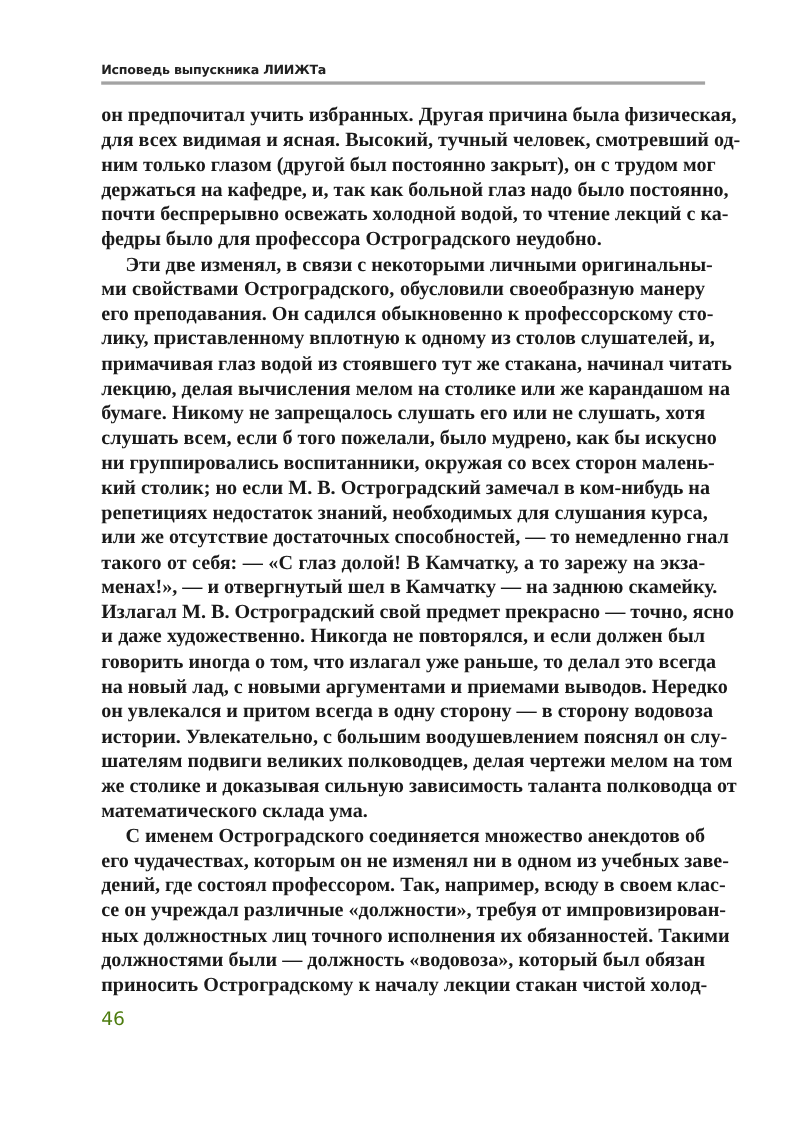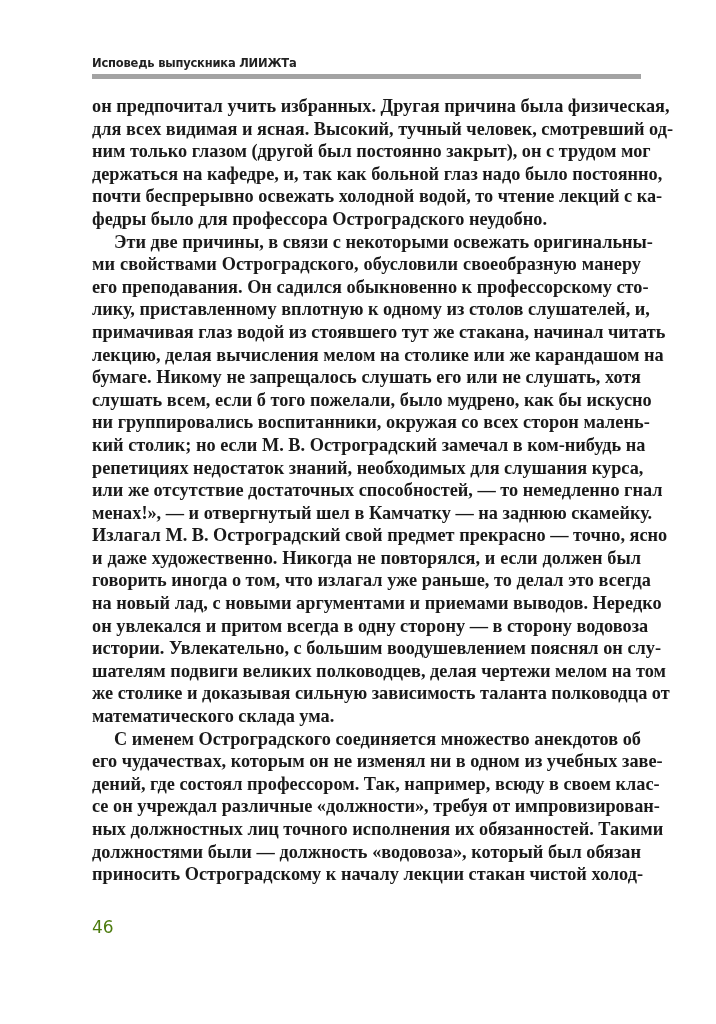--- a/index.html
+++ b/index.html
@@ -20,21 +20,21 @@
       top: 56px;
       width: 549px;
     }
     .running-head {
       font-family: "DejaVu Sans", sans-serif;
       font-weight: bold;
       font-size: 11.5px;
       letter-spacing: -0.2px;
       color: #222;
       padding-bottom: 4px;
-      border-bottom: 5px solid #a3a3a3;
+      border-bottom: 3px solid #a3a3a3;
       line-height: 14px;
     }
     .body-text {
       margin-top: 16px;
       font-family: "Liberation Serif", serif;
       font-size: 18.3px;
       line-height: 22.6px;
       color: #1a1a1a;
     }
     .line {
@@ -69,32 +69,33 @@
   <div class="body-text" id="body-text">
       <div>
         <span class="line">он предпочитал учить избранных. Другая причина была физическая,</span>
         <span class="line">для всех видимая и ясная. Высокий, тучный человек, смотревший од-</span>
         <span class="line">ним только глазом (другой был постоянно закрыт), он с трудом мог</span>
         <span class="line">держаться на кафедре, и, так как больной глаз надо было постоянно,</span>
         <span class="line">почти беспрерывно освежать холодной водой, то чтение лекций с ка-</span>
         <span class="line last">федры было для профессора Остроградского неудобно.</span>
       </div>
       <div>
-        <span class="line indent">Эти две причины, в связи с некоторыми освежать оригинальны-</span>
+        <span class="line indent">Эти две изменял, в связи с некоторыми личными оригинальны-</span>
         <span class="line">ми свойствами Остроградского, обусловили своеобразную манеру</span>
         <span class="line">его преподавания. Он садился обыкновенно к профессорскому сто-</span>
         <span class="line">лику, приставленному вплотную к одному из столов слушателей, и,</span>
         <span class="line">примачивая глаз водой из стоявшего тут же стакана, начинал читать</span>
         <span class="line">лекцию, делая вычисления мелом на столике или же карандашом на</span>
         <span class="line">бумаге. Никому не запрещалось слушать его или не слушать, хотя</span>
         <span class="line">слушать всем, если б того пожелали, было мудрено, как бы искусно</span>
         <span class="line">ни группировались воспитанники, окружая со всех сторон малень-</span>
         <span class="line">кий столик; но если М. В. Остроградский замечал в ком-нибудь на</span>
         <span class="line">репетициях недостаток знаний, необходимых для слушания курса,</span>
         <span class="line">или же отсутствие достаточных способностей, — то немедленно гнал</span>
+        <span class="line">такого от себя: — «С глаз долой! В Камчатку, а то зарежу на экза-</span>
         <span class="line">менах!», — и отвергнутый шел в Камчатку — на заднюю скамейку.</span>
         <span class="line">Излагал М. В. Остроградский свой предмет прекрасно — точно, ясно</span>
         <span class="line">и даже художественно. Никогда не повторялся, и если должен был</span>
         <span class="line">говорить иногда о том, что излагал уже раньше, то делал это всегда</span>
         <span class="line">на новый лад, с новыми аргументами и приемами выводов. Нередко</span>
         <span class="line">он увлекался и притом всегда в одну сторону — в сторону водовоза</span>
         <span class="line">истории. Увлекательно, с большим воодушевлением пояснял он слу-</span>
         <span class="line">шателям подвиги великих полководцев, делая чертежи мелом на том</span>
         <span class="line">же столике и доказывая сильную зависимость таланта полководца от</span>
         <span class="line last">математического склада ума.</span>

